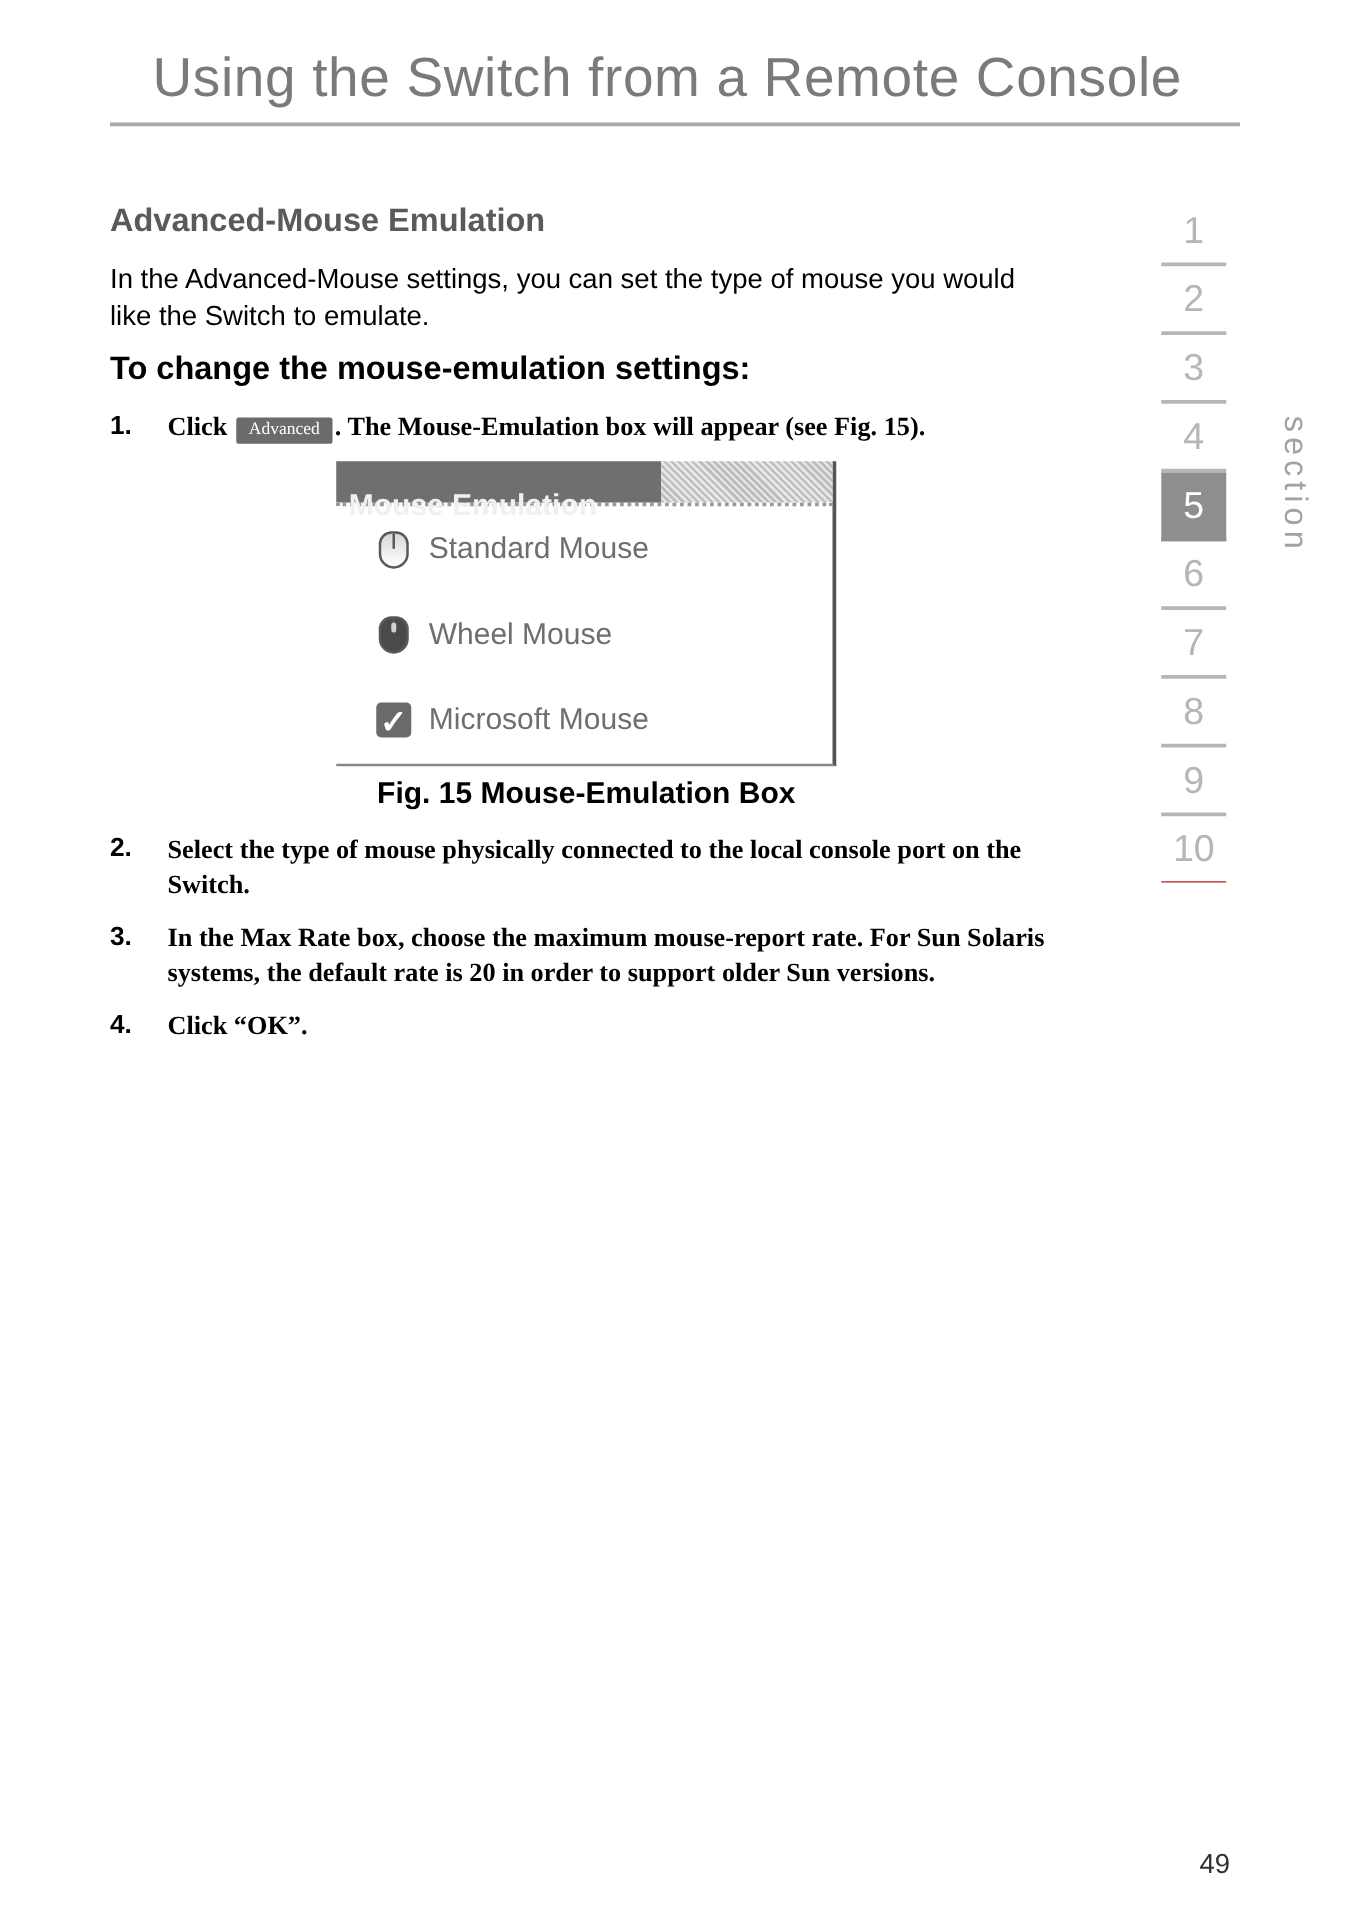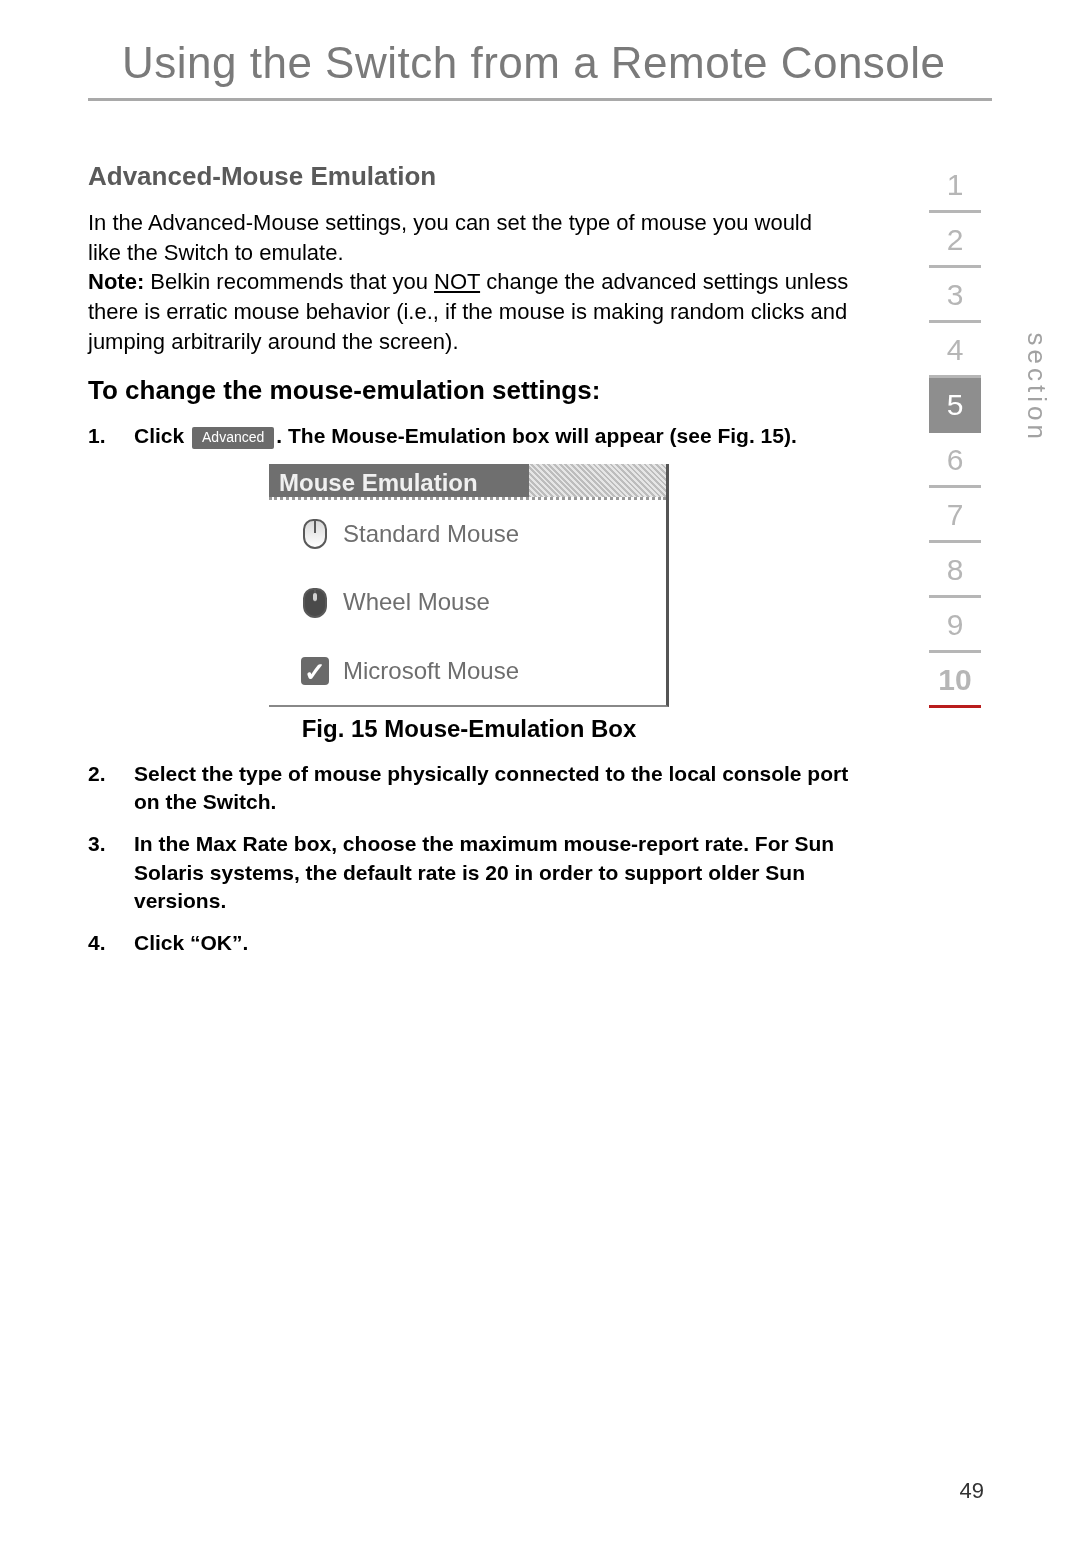--- a/index.html
+++ b/index.html
@@ -50,21 +50,21 @@
     display: flex;
     align-items: flex-start;
     font-weight: 700;
     font-size: 21px;
     margin-bottom: 14px;
   }
   ol.steps li .num {
     width: 46px;
     flex: 0 0 46px;
   }
-  ol.steps li .txt { flex: 1; font-weight: 700; }
+  ol.steps li .txt { flex: 1; font-weight: 700; font-family: Liberation Serif, serif; }
   .adv-btn {
     display: inline-block;
     background: #6b6b6b;
     color: #fff;
     font-size: 14px;
     font-weight: 400;
     padding: 1px 10px 2px 10px;
     border-radius: 2px;
     vertical-align: 1px;
     margin: 0 2px;
@@ -86,21 +86,21 @@
     align-items: stretch;
     height: 36px;
     border-bottom: 3px dotted #999;
   }
   .fig-titlebar .lbl {
     flex: 0 0 260px;
     background: #6f6f6f;
     color: #f0f0f0;
     font-size: 24px;
     font-weight: 700;
-    padding: 3px 10px 0 10px;
+    padding: 20px 10px 0 10px;
   }
   .fig-titlebar .drag {
     flex: 1;
     background: repeating-linear-gradient(
       45deg,
       #bdbdbd 0px, #bdbdbd 2px,
       #e6e6e6 2px, #e6e6e6 4px
     );
   }
   .opt {
@@ -177,21 +177,21 @@
     transform-origin: right top;
   }
   .sn-item {
     font-size: 30px;
     color: #b6b6b6;
     padding: 10px 0 8px 0;
     width: 52px;
     margin: 0 auto;
     border-bottom: 3px solid #b6b6b6;
   }
-  .sn-item:last-child { border-bottom: 3px solid #b91c1c; font-weight: bold; }
+  .sn-item:last-child { border-bottom: 1px solid #b91c1c; }
   .sn-item.active {
     background: #8e8e8e;
     color: #fff;
     border-bottom: 3px solid #8e8e8e;
   }
 
   .page-num {
     position: absolute;
     bottom: 38px;
     right: 96px;
@@ -207,23 +207,20 @@
   <div class="title-wrap">
     <div class="title">Using the Switch from a Remote Console</div>
   </div>
 
   <div class="content">
 
     <div class="heading">Advanced-Mouse Emulation</div>
 
     <p class="para">In the Advanced-Mouse settings, you can set the type of mouse you would like the Switch to emulate.</p>
 
-    <p class="note-line">
-      <b>Note:</b><span> Belkin recommends that you </span><span class="underline">NOT</span><span> change the advanced settings unless there is erratic mouse behavior (i.e., if the mouse is making random clicks and jumping arbitrarily around the screen).</span>
-    </p>
 
     <div class="subhead">To change the mouse-emulation settings:</div>
 
     <ol class="steps">
       <li>
         <span class="num">1.</span>
         <span class="txt">
           <span>Click </span><span class="adv-btn">Advanced</span><span>. The Mouse-Emulation box will appear (see Fig. 15).</span>
         </span>
       </li>

